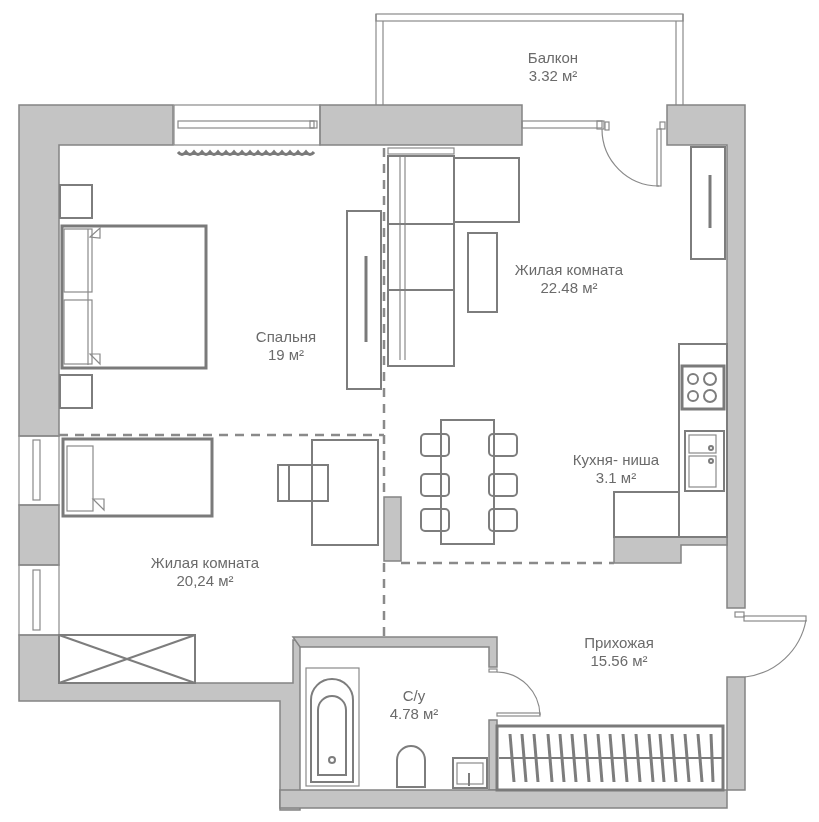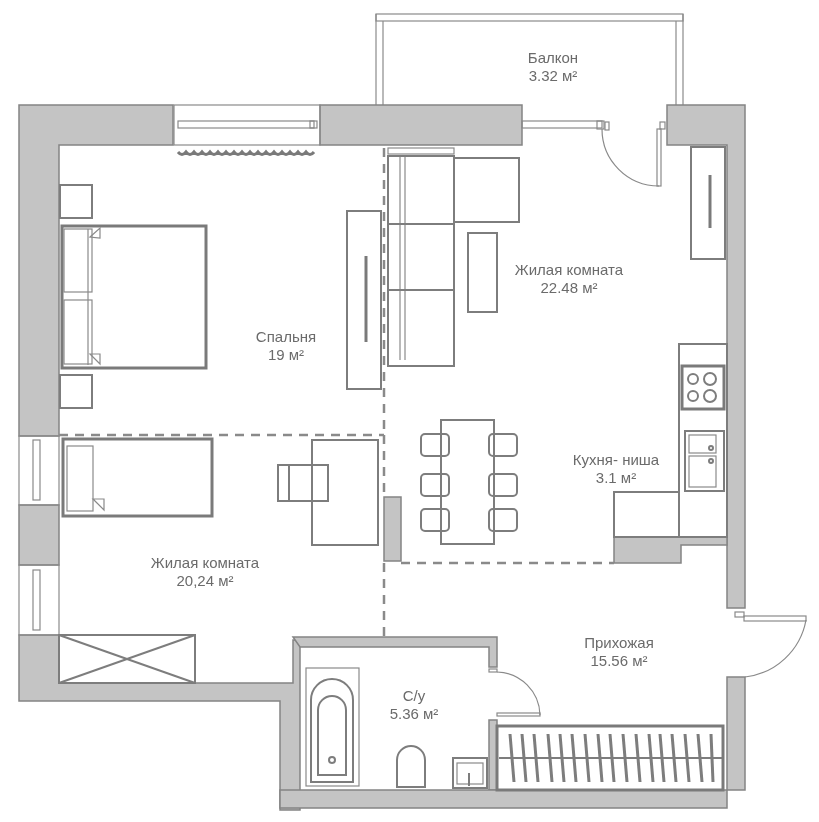--- a/index.html
+++ b/index.html
@@ -210,18 +210,18 @@
 <div class="label" style="left:616px; top:407px;margin-top:44px;">
   <span>Кухня- ниша</span>
   <span>3.1 м²</span>
 </div>
 <div class="label" style="left:205px; top:554px;">
   <span>Жилая комната</span>
   <span>20,24 м²</span>
 </div>
 <div class="label" style="left:414px; top:687px;">
   <span>С/у</span>
-  <span>5.36 м²</span>
+  <span>4.78 м²</span>
 </div>
 <div class="label" style="left:619px; top:634px;">
   <span>Прихожая</span>
   <span>15.56 м²</span>
 </div>
 
 </body></html>

